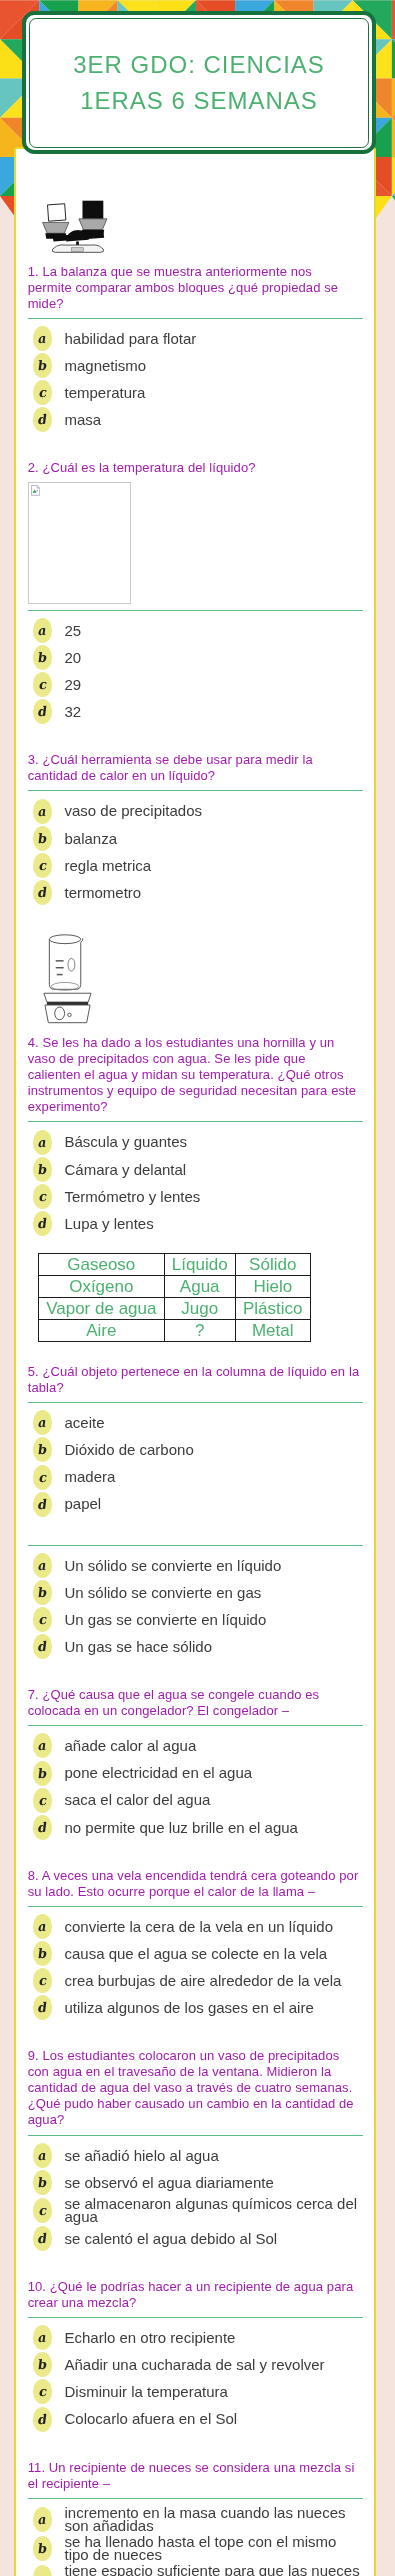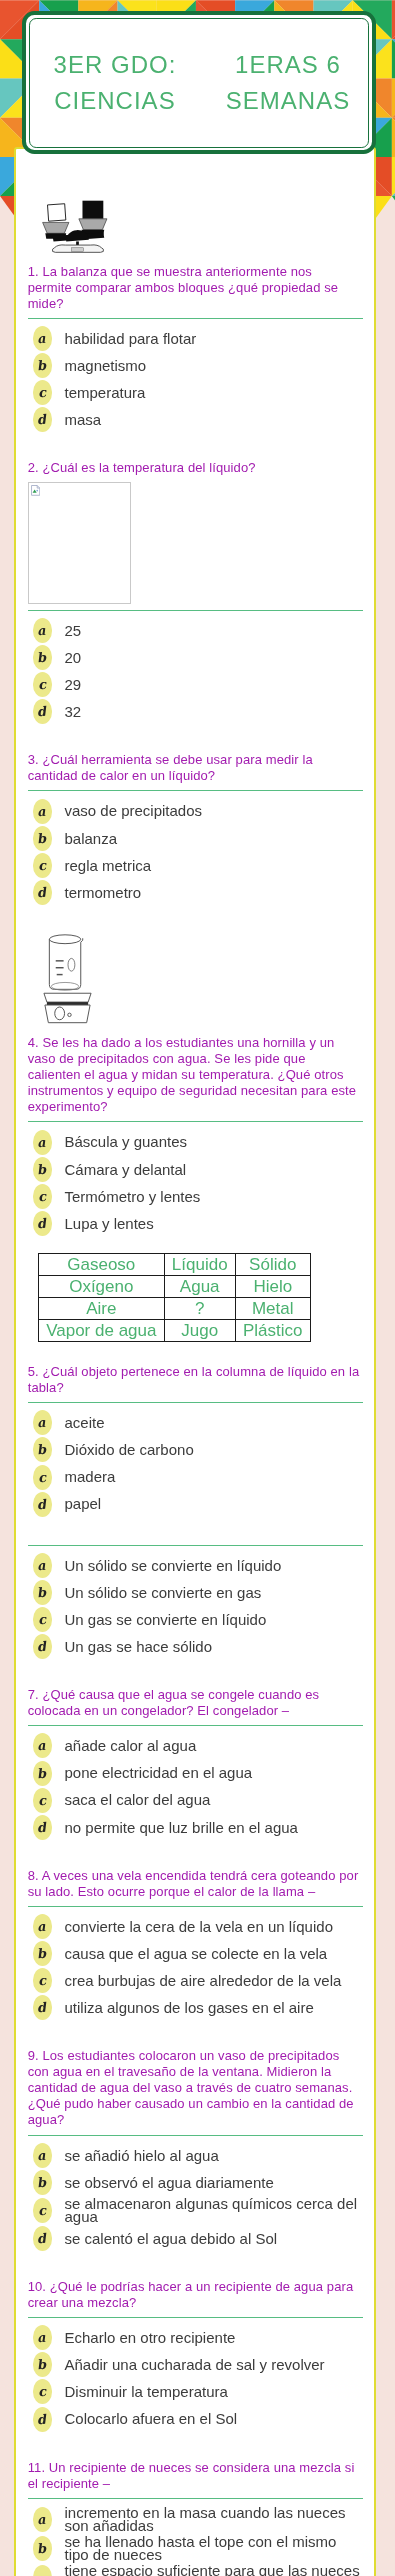--- a/index.html
+++ b/index.html
@@ -13,21 +13,21 @@
   }
   
   #mosaic { position:absolute; top:0; left:0; z-index:0; }
   
   .header-card {
     position:absolute; z-index:2;
     top:11.3px; left:22px; width:354px; height:143px;
     background:#ffffff;
     border:4.6px solid #17713c;
     border-radius:12.4px;
-    display:flex; justify-content:center; align-items:center;
+    display:flex; flex-direction:column; justify-content:center; align-items:center;
   }
   .header-card::after {
     content:""; position:absolute; inset:2.6px;
     border:1px solid #17713c; border-radius:7.2px;
     pointer-events:none;
   }
   .title-line {
     color:#4bb170; font-size:24px; line-height:36px;
     letter-spacing:1px; text-align:center; font-weight:400;
   }
@@ -385,29 +385,29 @@
         <td>Gaseoso</td>
         <td>Líquido</td>
         <td>Sólido</td>
       </tr>
       <tr>
         <td>Oxígeno</td>
         <td>Agua</td>
         <td>Hielo</td>
       </tr>
       <tr>
+        <td>Vapor de agua</td>
+        <td>Jugo</td>
+        <td>Plástico</td>
+      </tr>
+      <tr>
         <td>Aire</td>
         <td>?</td>
         <td>Metal</td>
       </tr>
-      <tr>
-        <td>Vapor de agua</td>
-        <td>Jugo</td>
-        <td>Plástico</td>
-      </tr>
     </tbody>
       </table>
   </div>
 
   <section class="q" style="margin-top:21.6px">
     <div class="q-text">5. ¿Cuál objeto pertenece en la columna de líquido en la tabla?</div>
     <div class="divider"></div>
     <div class="opts">
       <div class="opt">
         <span class="bubble">

